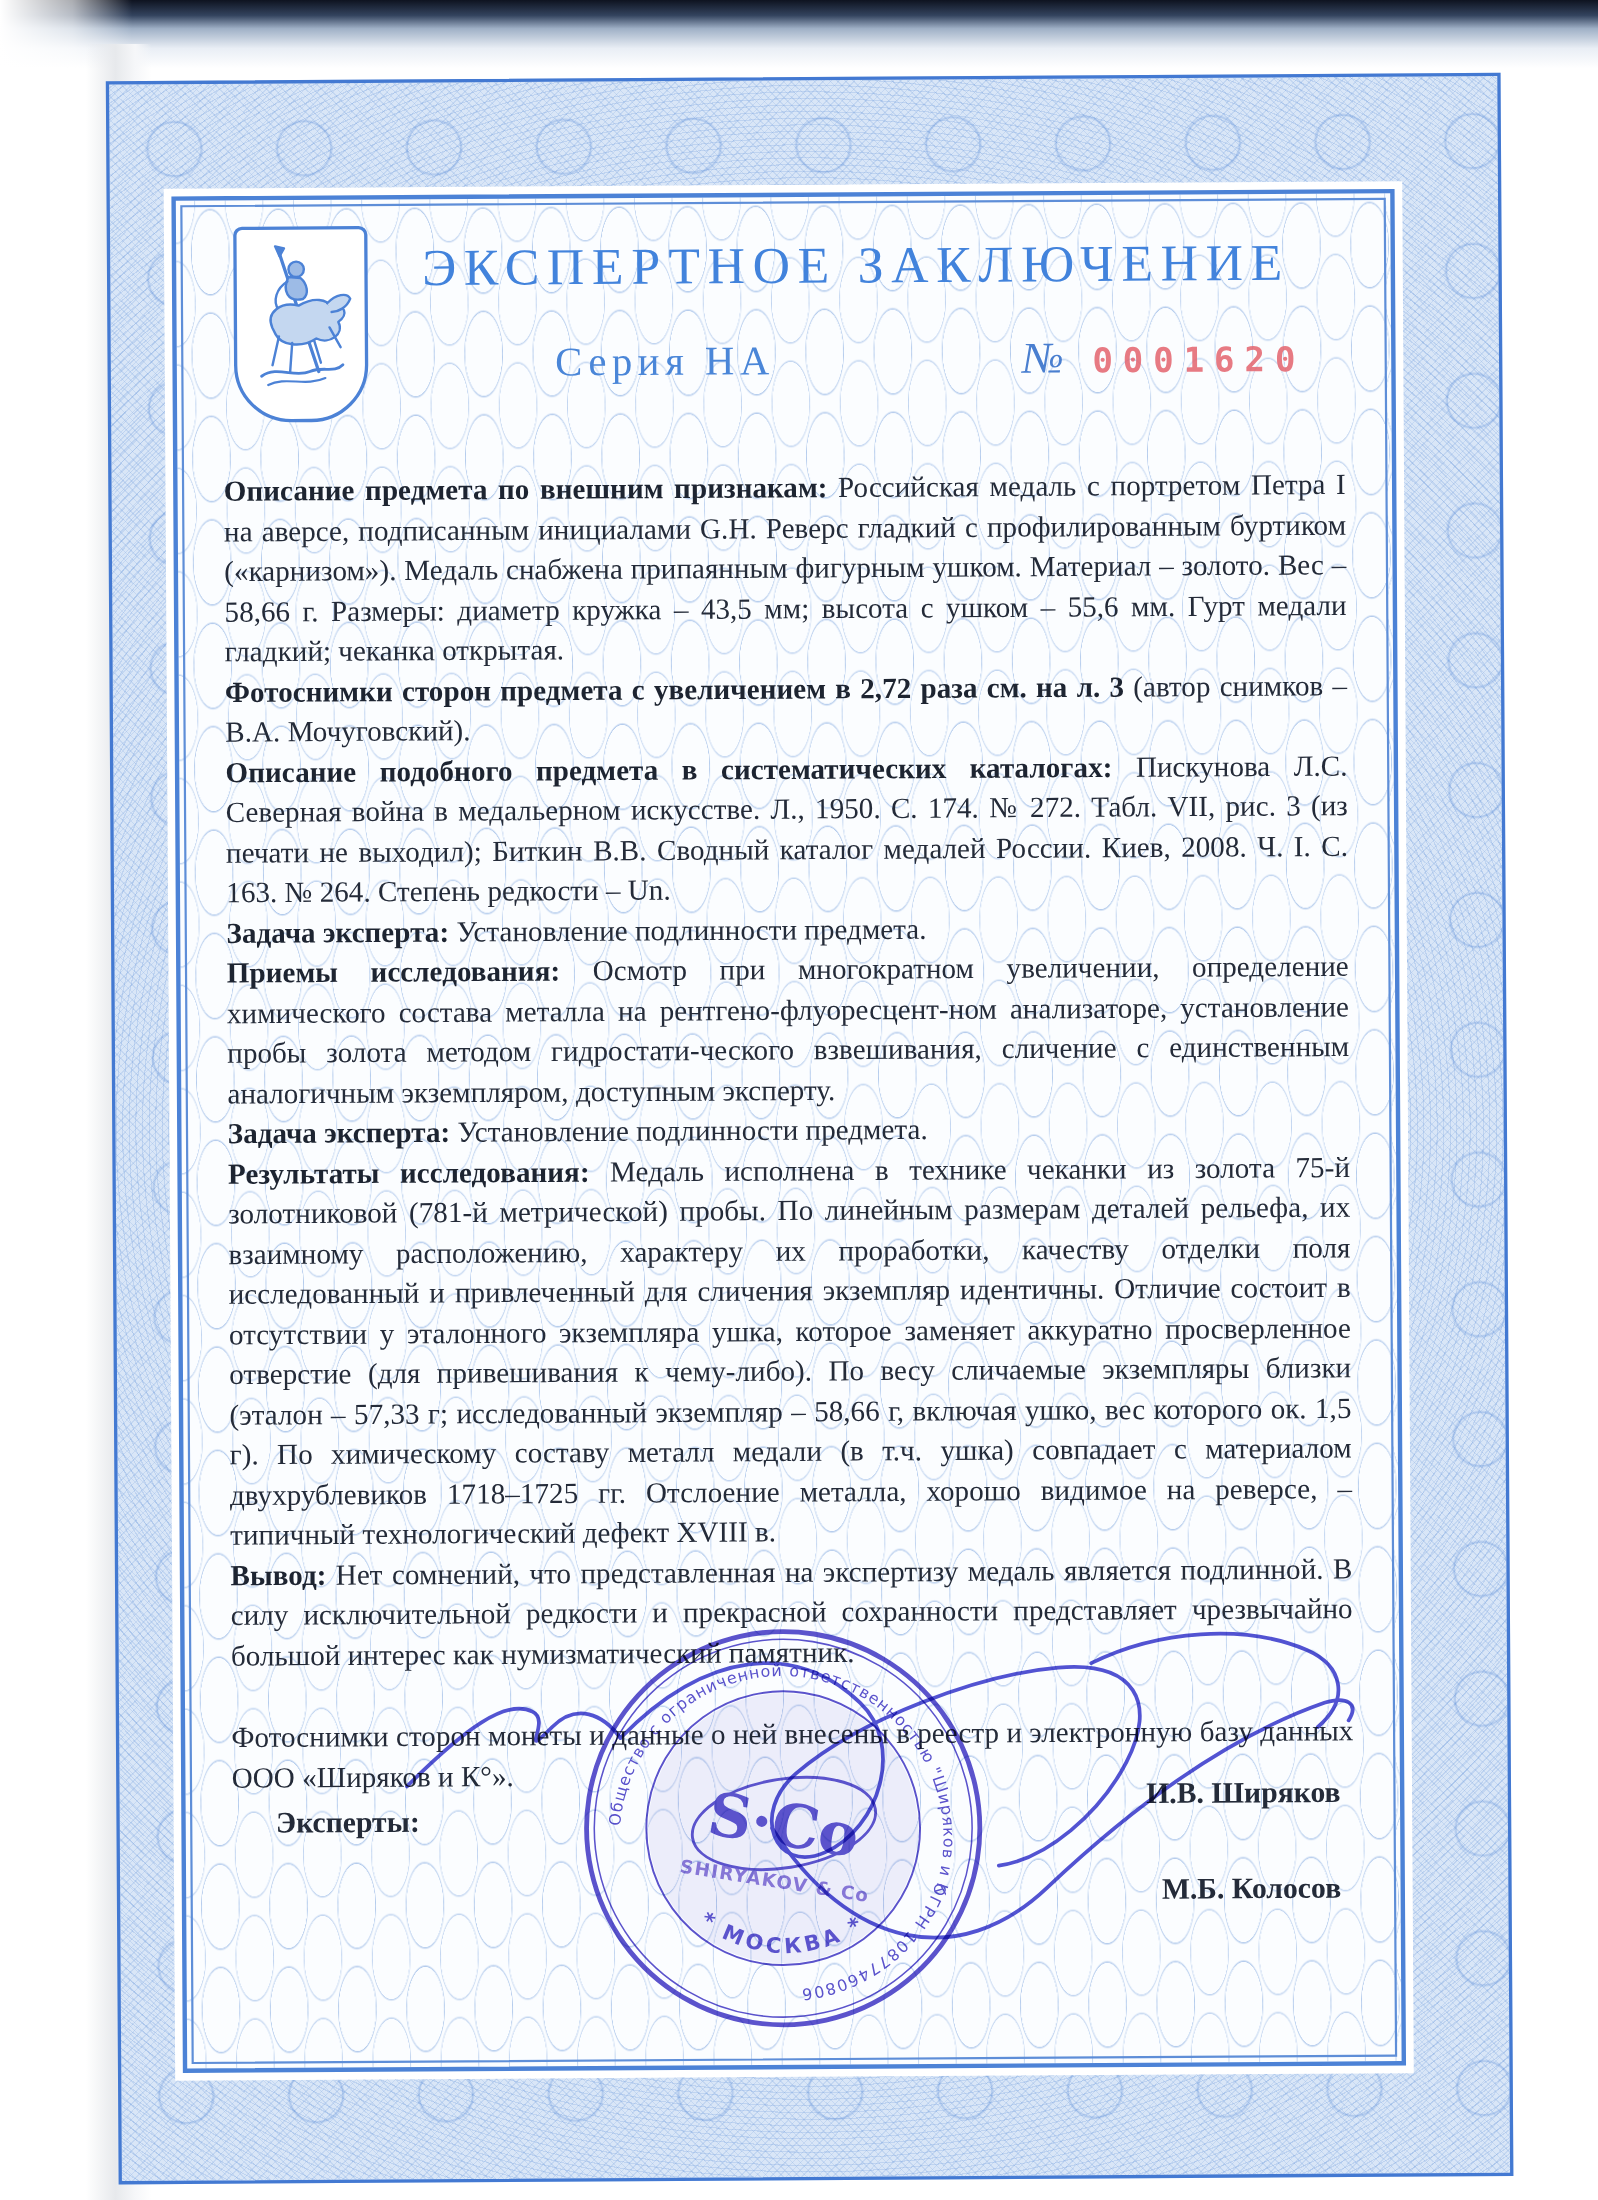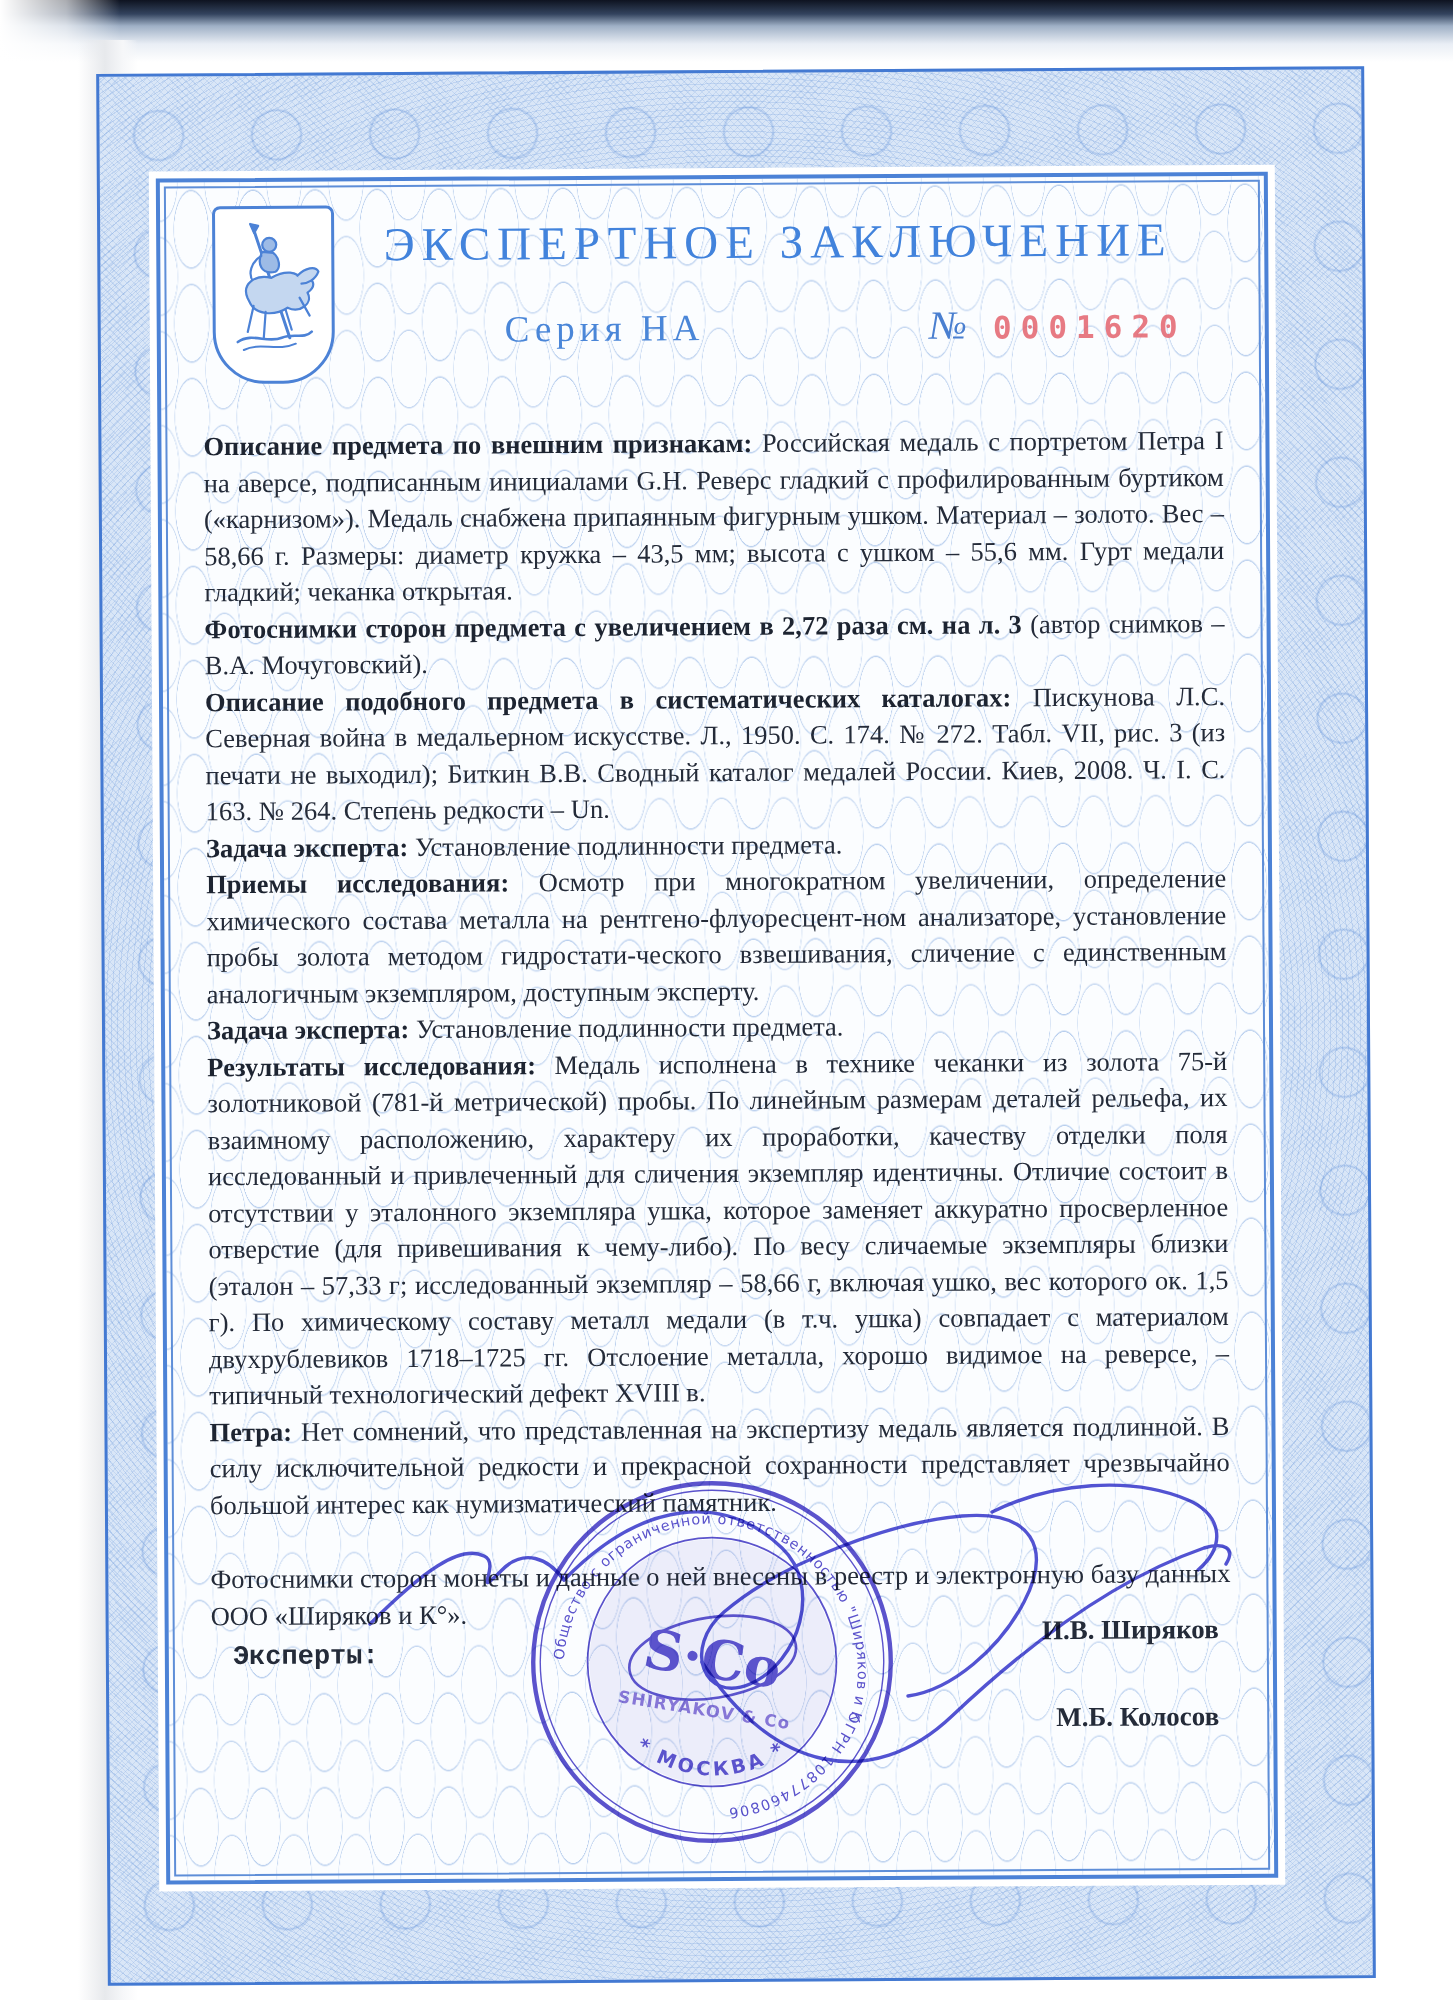--- a/index.html
+++ b/index.html
@@ -86,21 +86,21 @@
   .para{margin:0;}
   .para b{color:#1d2431;}
   .note{margin-top:38px;}
 
   
   .footer{
     position:absolute;left:42px;right:42px;top:1438px;
     display:flex;justify-content:space-between;align-items:flex-start;
     font-size:27px;color:#242b39;
   }
-  .experts-label{font-weight:bold;margin-left:22px;margin-top:22px;font-family:Liberation Mono, monospace;}
+  .experts-label{font-weight:bold;margin-left:40px;margin-top:22px;}
   .expert-names{text-align:right;margin-right:12px;}
   .expert-name{font-weight:bold;margin-bottom:56px;}
 
   
   .seal{
     position:absolute;left:528px;top:1478px;width:368px;height:368px;
     transform:rotate(9deg);opacity:.93;mix-blend-mode:multiply;
   }
   .signatures{
     position:absolute;left:352px;top:1452px;width:920px;height:380px;
@@ -158,21 +158,21 @@
 
       <div class="bodytext">
         <div>
             <div class="para"><b>Описание предмета по внешним признакам:</b> Российская медаль с портретом Петра I на аверсе, подписанным инициалами G.H. Реверс гладкий с профилированным буртиком («карнизом»). Медаль снабжена припаянным фигурным ушком. Материал – золото. Вес – 58,66 г. Размеры: диаметр кружка – 43,5 мм; высота с ушком – 55,6 мм. Гурт медали гладкий; чеканка открытая.</div>
             <div class="para"><b>Фотоснимки сторон предмета с увеличением в 2,72 раза см. на л. 3</b> (автор снимков – В.А. Мочуговский).</div>
             <div class="para"><b>Описание подобного предмета в систематических каталогах:</b> Пискунова Л.С. Северная война в медальерном искусстве. Л., 1950. С. 174. № 272. Табл. VII, рис. 3 (из печати не выходил); Биткин В.В. Сводный каталог медалей России. Киев, 2008. Ч. I. С. 163. № 264. Степень редкости – Un.</div>
             <div class="para"><b>Задача эксперта:</b> Установление подлинности предмета.</div>
             <div class="para"><b>Приемы исследования:</b> Осмотр при многократном увеличении, определение химического состава металла на рентгено-флуоресцент-ном анализаторе, установление пробы золота методом гидростати-ческого взвешивания, сличение с единственным аналогичным экземпляром, доступным эксперту.</div>
             <div class="para"><b>Задача эксперта:</b> Установление подлинности предмета.</div>
             <div class="para"><b>Результаты исследования:</b> Медаль исполнена в технике чеканки из золота 75-й золотниковой (781-й метрической) пробы. По линейным размерам деталей рельефа, их взаимному расположению, характеру их проработки, качеству отделки поля исследованный и привлеченный для сличения экземпляр идентичны. Отличие состоит в отсутствии у эталонного экземпляра ушка, которое заменяет аккуратно просверленное отверстие (для привешивания к чему-либо). По весу сличаемые экземпляры близки (эталон – 57,33 г; исследованный экземпляр – 58,66 г, включая ушко, вес которого ок. 1,5 г). По химическому составу металл медали (в т.ч. ушка) совпадает с материалом двухрублевиков 1718–1725 гг. Отслоение металла, хорошо видимое на реверсе, – типичный технологический дефект XVIII в.</div>
-            <div class="para"><b>Петра:</b> Нет сомнений, что представленная на экспертизу медаль является подлинной. В силу исключительной редкости и прекрасной сохранности представляет чрезвычайно большой интерес как нумизматический памятник.</div>
+            <div class="para"><b>Вывод:</b> Нет сомнений, что представленная на экспертизу медаль является подлинной. В силу исключительной редкости и прекрасной сохранности представляет чрезвычайно большой интерес как нумизматический памятник.</div>
           </div>
         <div class="para note">Фотоснимки сторон монеты и данные о ней внесены в реестр и электронную базу данных ООО «Ширяков и К°».</div>
       </div>
 
       <div class="footer">
         <div class="experts-label">Эксперты:</div>
         <div class="expert-names">
           <div class="expert-name">И.В. Ширяков</div>
           <div class="expert-name">М.Б. Колосов</div>
         </div>

